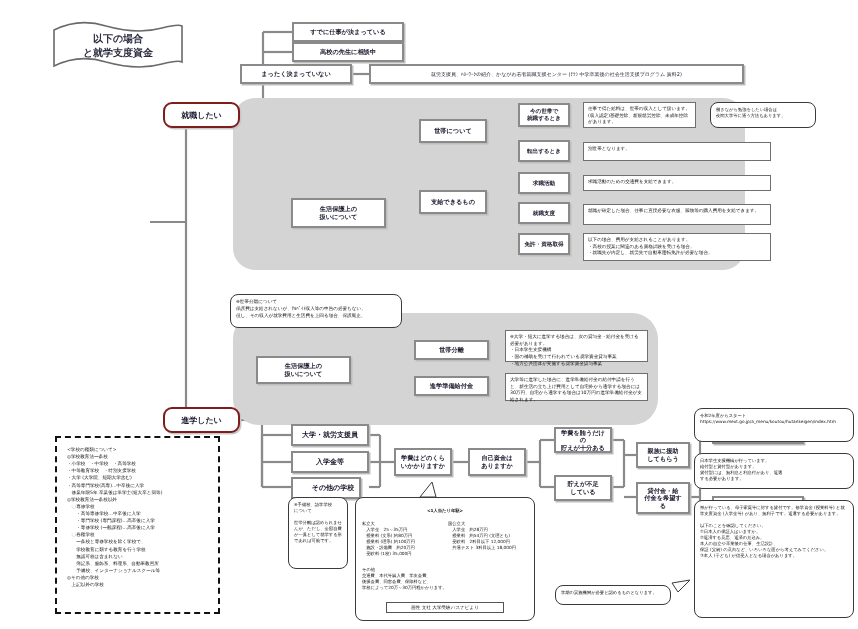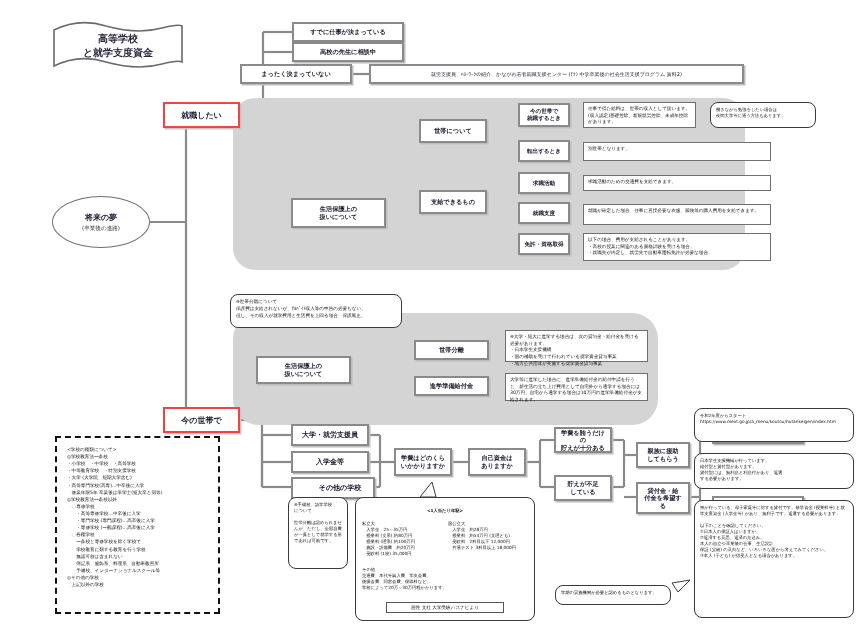--- a/index.html
+++ b/index.html
@@ -16,21 +16,21 @@
     color:#1a1a2e;font-weight:bold;line-height:1.22;
     padding:1px 2px;z-index:5;
   }
   .node.sm{font-size:6.2px;}
   .node.xs{font-size:5.6px;}
   .node.md{font-size:7px;}
 
   
   .stadium{
     position:absolute;box-sizing:border-box;background:#ffffff;
-    border:2px solid #ef4444;border-radius:0;
+    border:2px solid #7f1d1d;border-radius:9px;
     box-shadow:1.5px 1.5px 0 #c8c8c8;
     display:flex;align-items:center;justify-content:center;text-align:right;
     font-size:8px;font-weight:bold;color:#1a1a2e;z-index:6;
   }
 
   
   .ellipse{
     position:absolute;box-sizing:border-box;background:#fff;
     border:1.6px solid #6f6f6f;border-radius:50%;
     display:flex;flex-direction:column;align-items:center;justify-content:center;
@@ -186,32 +186,28 @@
       <path d="M598,104 L584,113 L598,122 Z"></path>
     </g>
   </svg>
 
   <div class="banner" style="left:50px;top:20px;width:136px;height:52px;">
     <svg width="136" height="52" viewBox="0 0 136 52">
       <path d="M4,10 C22,1 40,1 56,6 C74,11 94,13 112,8 C120,6 128,4 132,6
                L132,42 C128,40 120,42 112,44 C94,49 74,47 56,42 C40,37 22,37 4,46 Z" fill="#ffffff" stroke="#6a6a6a" stroke-width="1.6"></path>
     </svg>
     <div class="txt">
-      <div>高等学校</div>
+      <div>以下の場合</div>
       <div>と就学支度資金</div>
     </div>
   </div>
 
-  <div class="ellipse" style="left:52px;top:196px;width:98px;height:52px;">
-    <div class="l1">将来の夢</div>
-    <div class="l2">(卒業後の進路)</div>
-  </div>
 
   <div class="stadium" style="left:163px;top:102px;width:77px;height:26px;">就職したい</div>
-  <div class="stadium" style="left:163px;top:407px;width:77px;height:26px;">今の世帯で</div>
+  <div class="stadium" style="left:163px;top:407px;width:77px;height:26px;">進学したい</div>
 
   <div class="node sm" style="left:292px;top:22px;width:112px;height:20px;">すでに仕事が決まっている</div>
   <div class="node sm" style="left:292px;top:42px;width:112px;height:20px;">高校の先生に相談中</div>
   <div class="node sm" style="left:240px;top:64px;width:112px;height:20px;">まったく決まっていない</div>
   <div class="node xs" style="left:369px;top:64px;width:375px;height:20px;font-weight:normal;font-size:5px;">就労支援員、ﾊﾛｰﾜｰｸの紹介、かながわ若者就職支援センター (ﾁﾗｼ 中学卒業後の社会生活支援プログラム 資料2)</div>
 
   <div class="node sm" style="left:291px;top:198px;width:95px;height:30px;white-space:pre-line;">生活保護上の
 扱いについて</div>
 
   <div class="node sm" style="left:419px;top:119px;width:68px;height:24px;">世帯について</div>
@@ -245,21 +241,21 @@
   <div class="node sm" style="left:414px;top:376px;width:75px;height:20px;">進学準備給付金</div>
 
   <div class="desc" style="left:505px;top:330px;width:143px;height:32px;">※大学・短大に進学する場合は、次の貸与金・給付金を受ける必要があります。
 ・日本学生支援機構
 ・国の補助を受けて行われている奨学資金貸与事業
 ・地方公共団体が実施する奨学資金貸与事業</div>
   <div class="desc" style="left:505px;top:373px;width:143px;height:28px;">大学等に進学した場合に、進学準備給付金の給付申請を行うと、新生活の立ち上げ費用として自宅外から通学する場合には30万円、自宅から通学する場合は10万円の進学準備給付金が支給されます。</div>
 
   <div class="node md" style="left:291px;top:424px;width:78px;height:22px;">大学・就労支援員</div>
   <div class="node md" style="left:291px;top:451px;width:78px;height:22px;">入学金等</div>
-  <div class="node md" style="left:291px;top:477px;width:84px;height:22px;padding-left:16px;">その他の学校</div>
+  <div class="node md" style="left:291px;top:477px;width:70px;height:22px;padding-left:16px;">その他の学校</div>
 
   <div class="node sm" style="left:394px;top:448px;width:58px;height:28px;white-space:pre-line;">学費はどのくら
 いかかりますか</div>
   <div class="node sm" style="left:468px;top:448px;width:58px;height:28px;white-space:pre-line;">自己資金は
 ありますか</div>
   <div class="node sm" style="left:554px;top:427px;width:58px;height:26px;white-space:pre-line;">学費を賄うだけの
 貯えが十分ある</div>
   <div class="node sm" style="left:554px;top:475px;width:58px;height:26px;white-space:pre-line;">貯えが不足
 している</div>
   <div class="node sm" style="left:636px;top:442px;width:54px;height:26px;white-space:pre-line;">親族に援助

